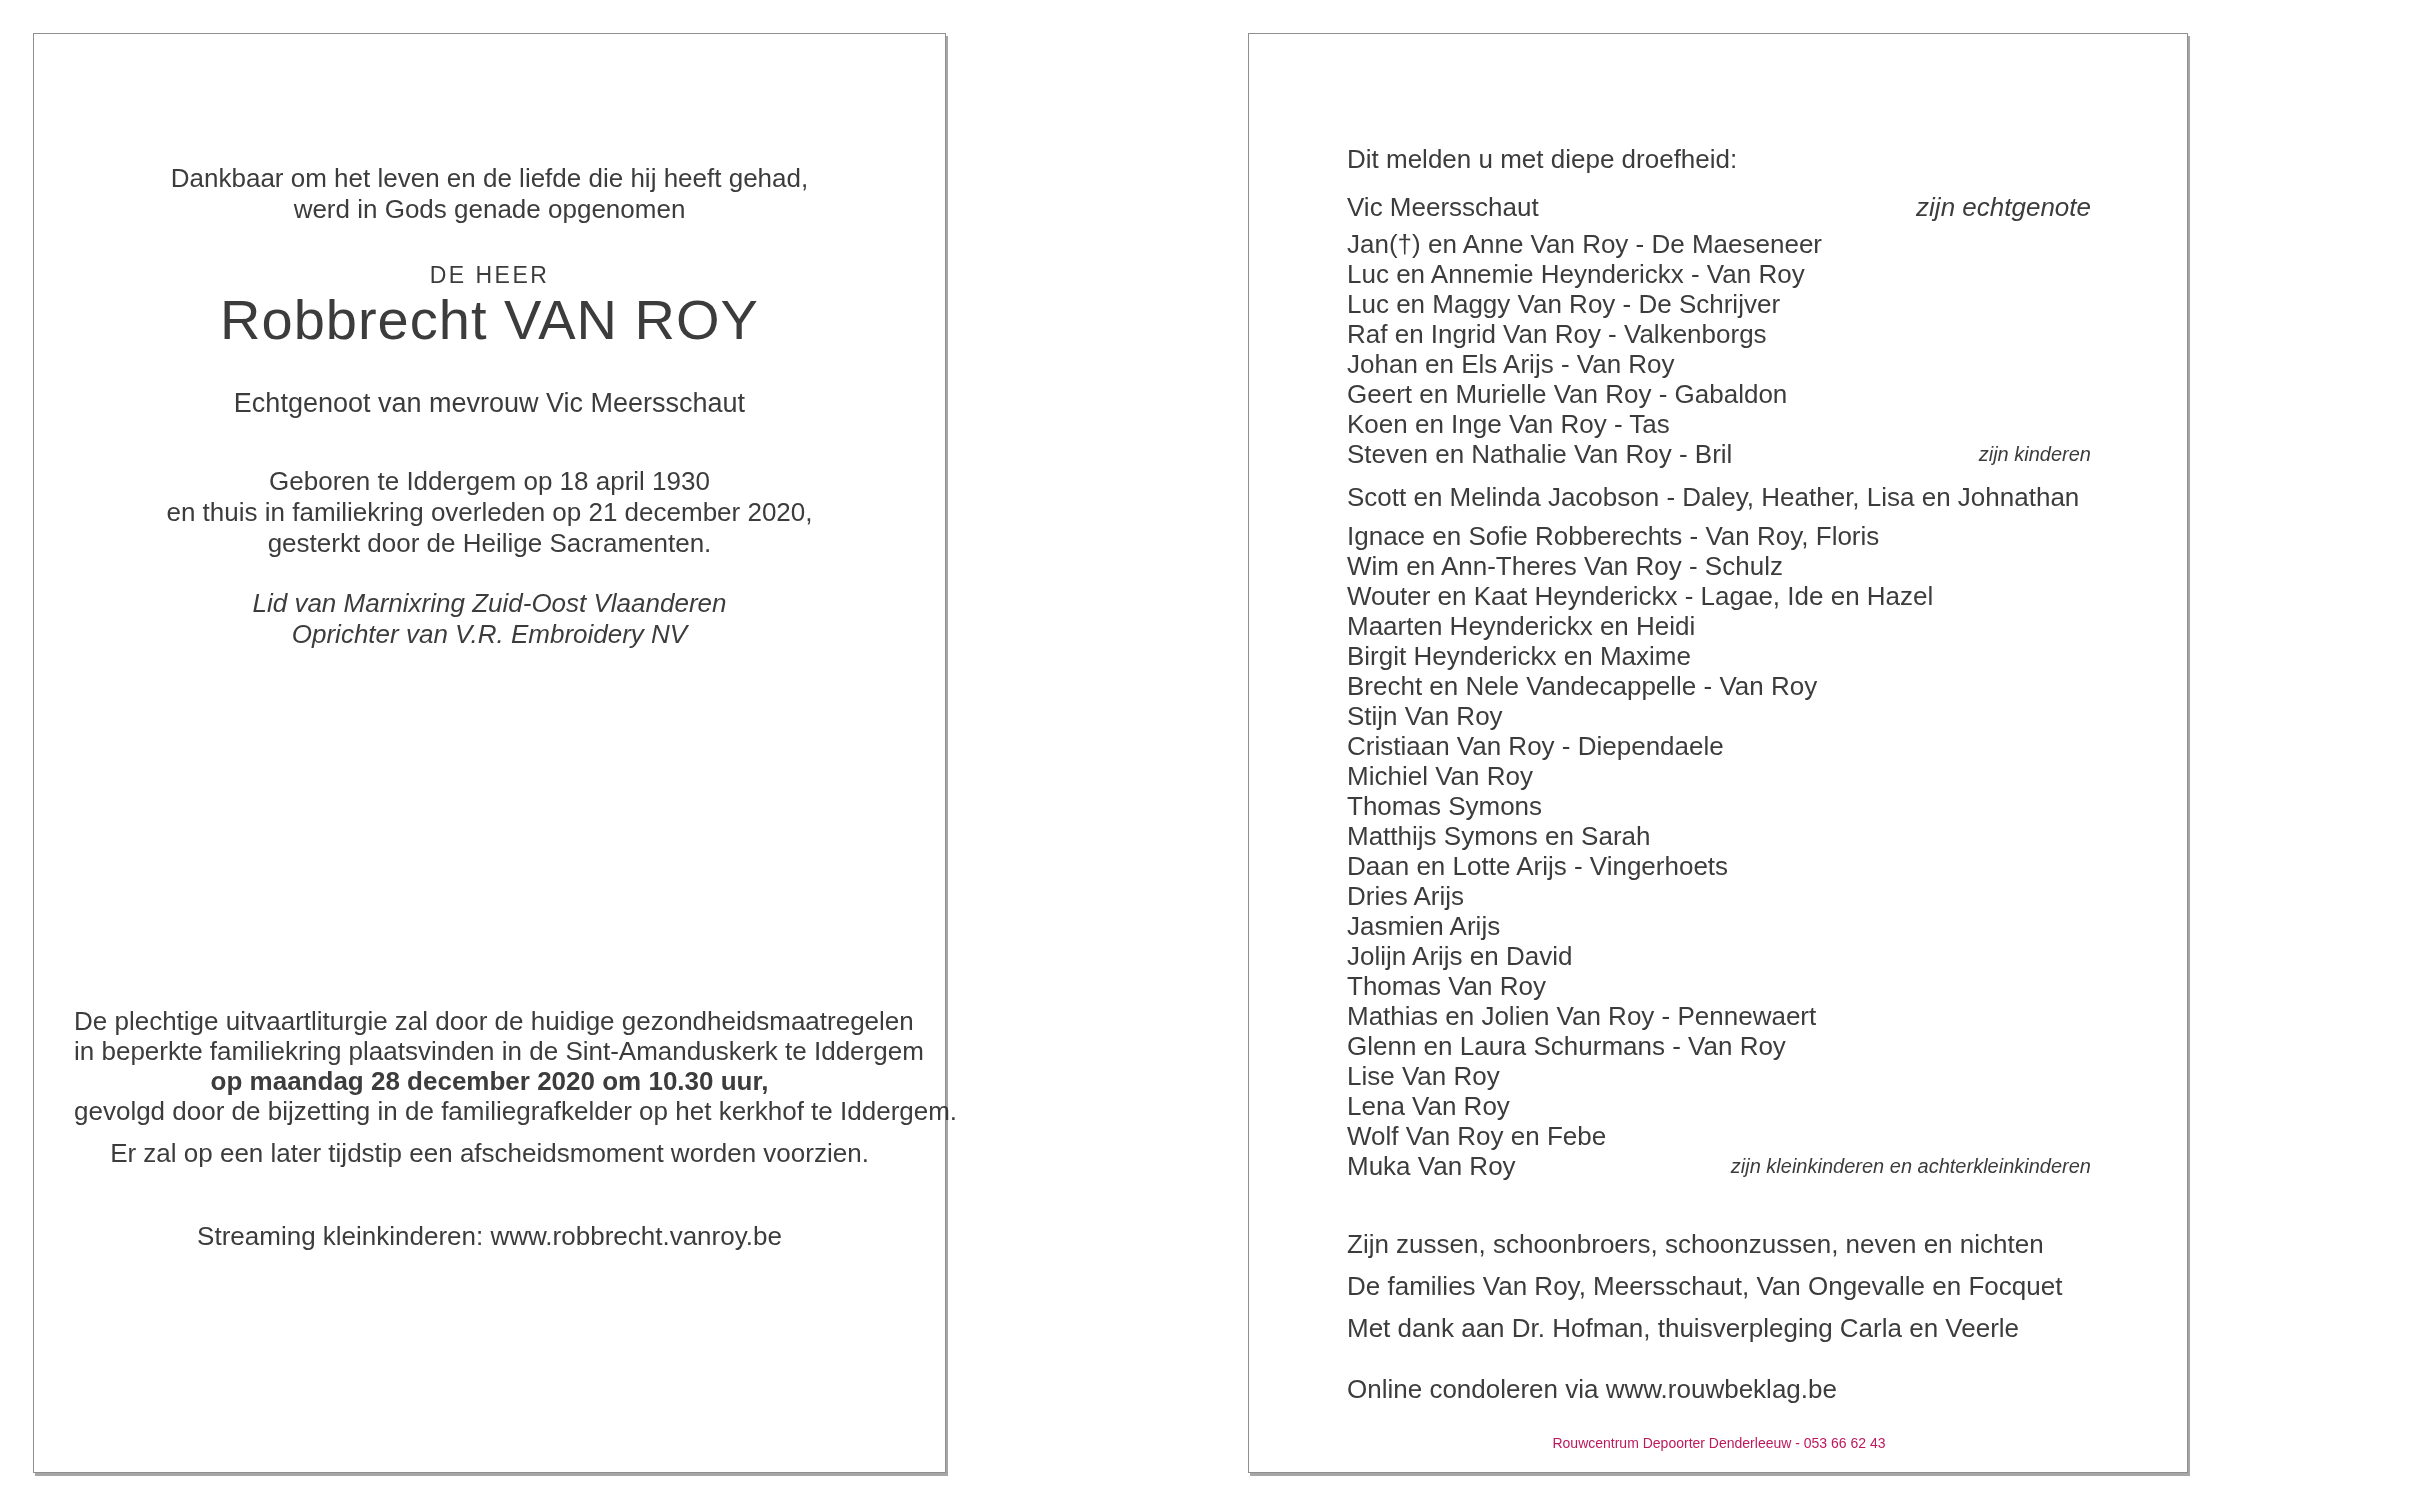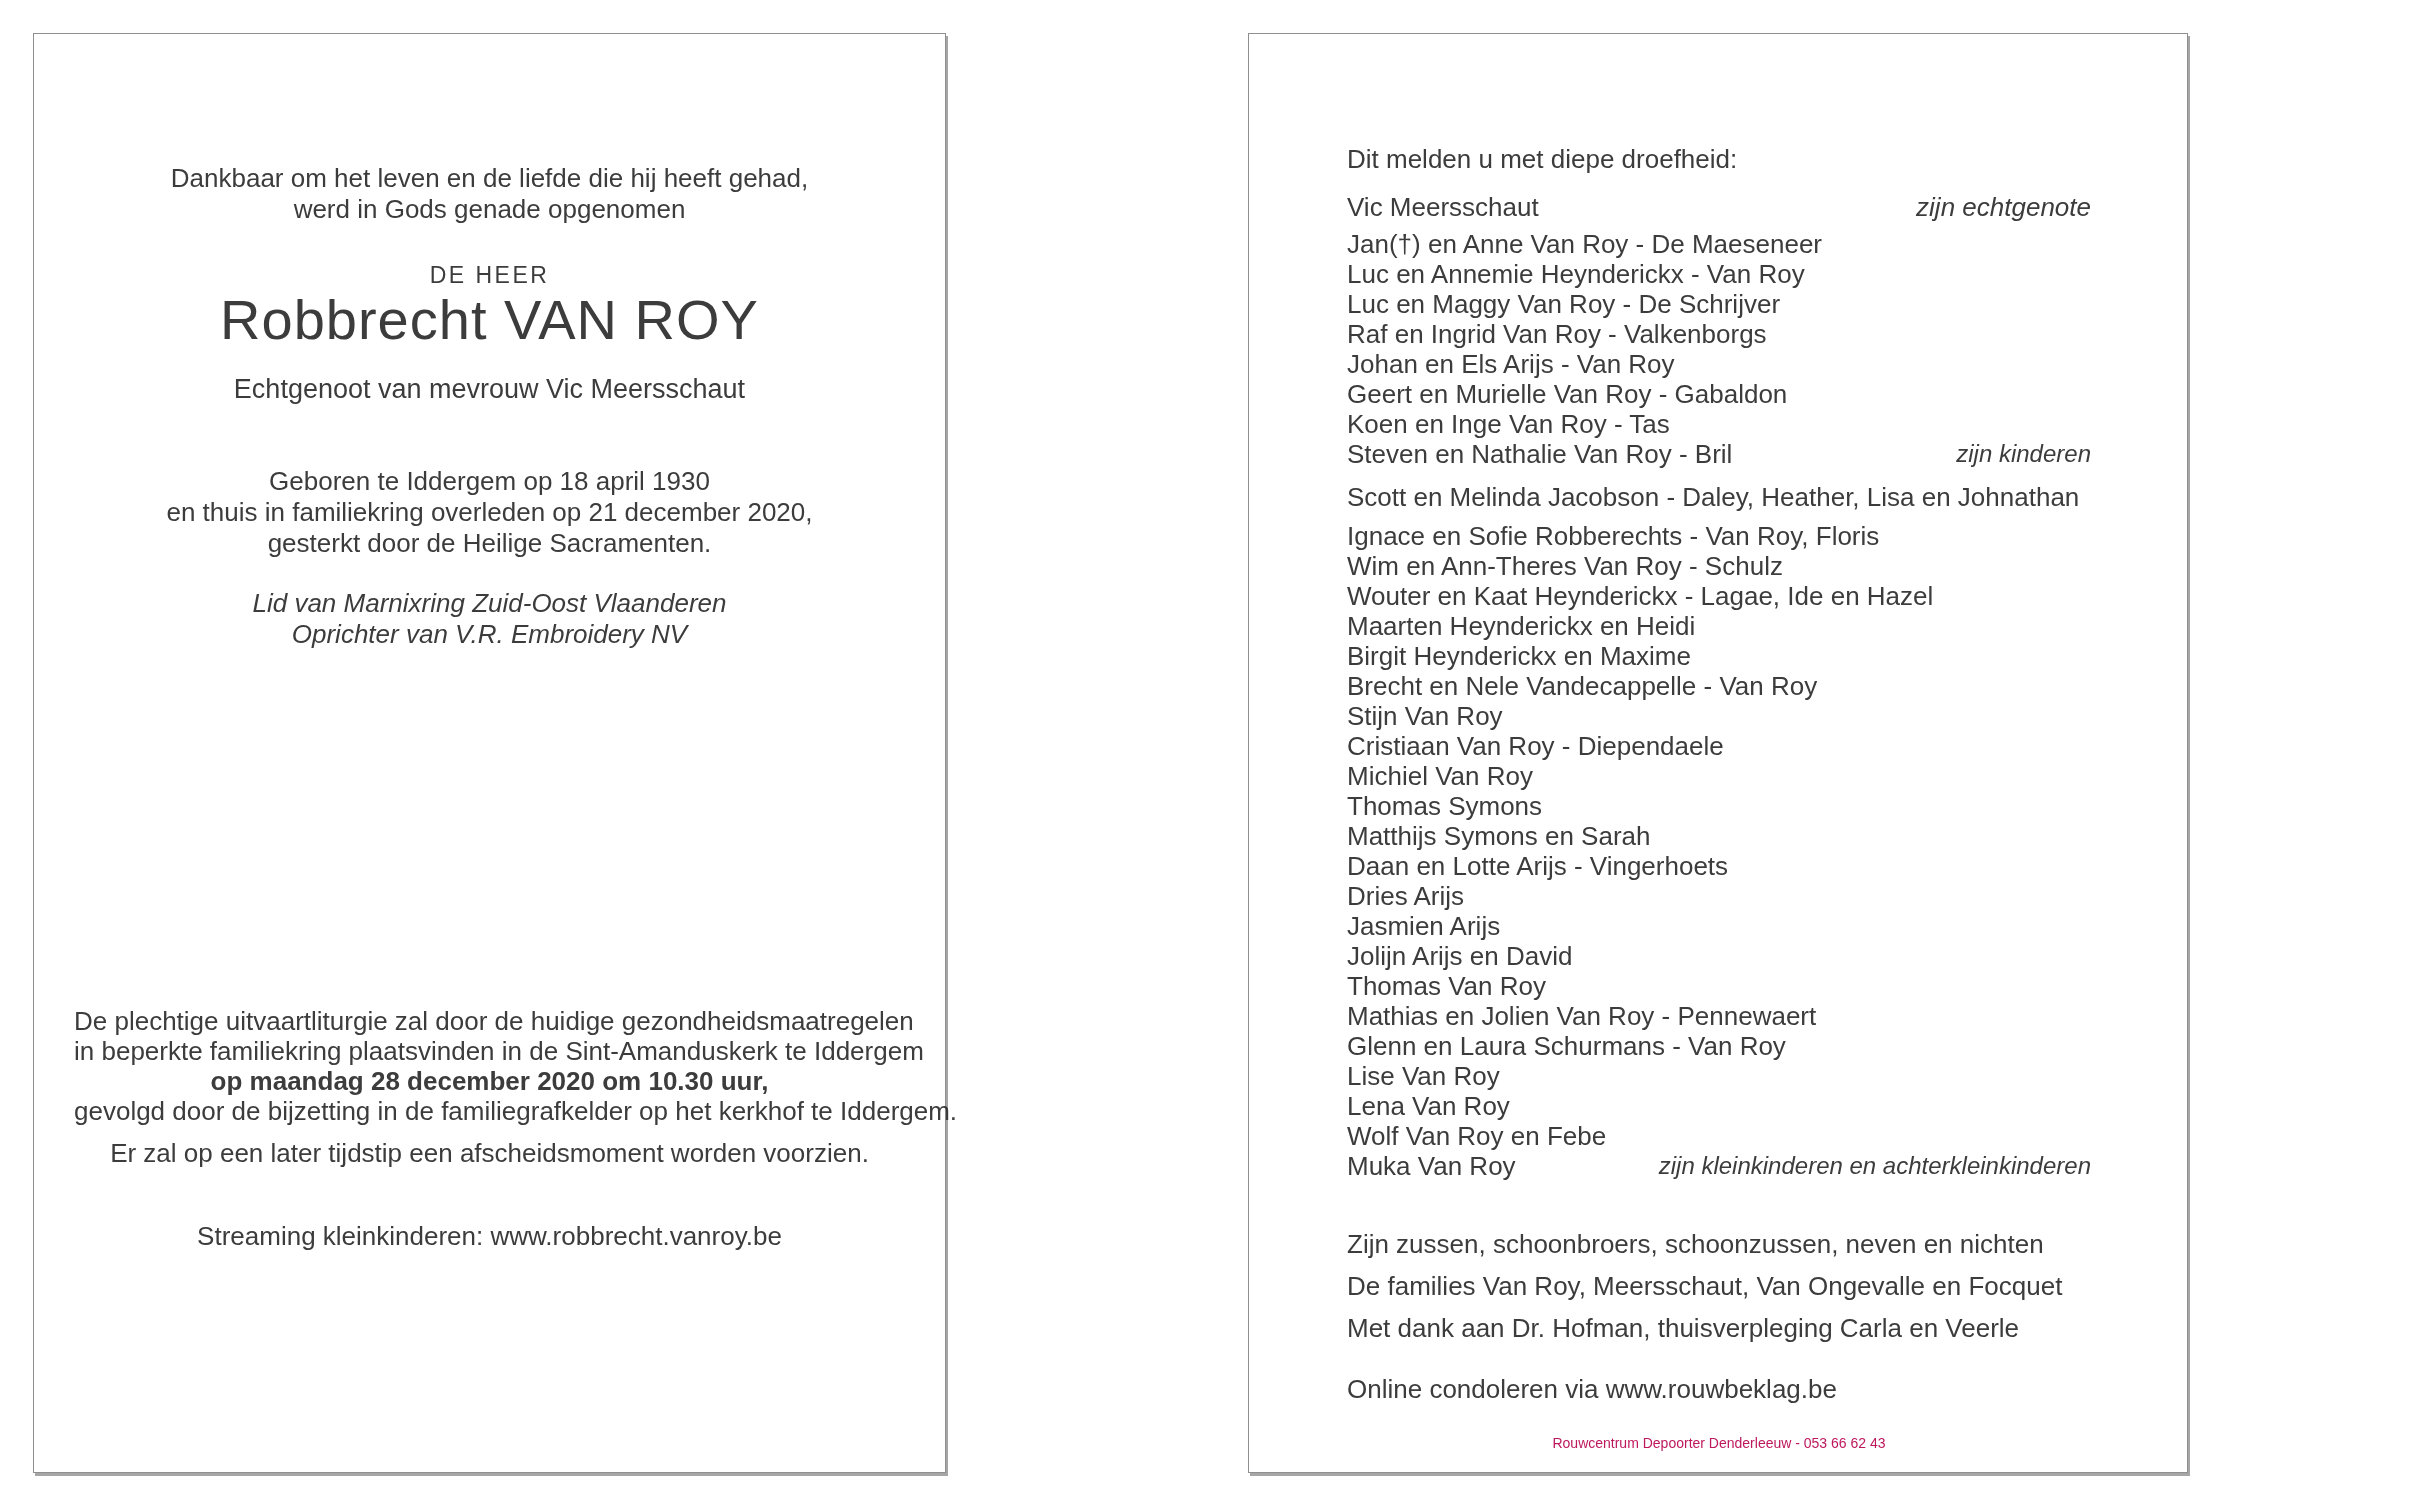--- a/index.html
+++ b/index.html
@@ -24,42 +24,42 @@
   
   .page-right .blk{left:98px;right:96px;text-align:left;}
   .caps-title{font-size:23px;letter-spacing:2.5px;}
   .big-name{font-size:56px;line-height:58px;letter-spacing:1px;font-weight:300;}
   .subtitle{font-size:27px;}
   .italic{font-style:italic;}
   .bold{font-weight:bold;}
   .list-block{position:absolute;}
   .relation{
     position:absolute;right:0;bottom:0;
-    font-style:italic;font-size:24px;line-height:30px;white-space:nowrap;
+    font-style:italic;font-size:20px;line-height:30px;white-space:nowrap;
   }
   .spouse-row{display:flex;justify-content:space-between;align-items:baseline;}
   .footer-line{text-align:center;font-size:14px;line-height:22px;color:#be185d;}
   .line{white-space:nowrap;}
 </style>
 </head>
 <body>
 
 <div class="sheet">
 
   <section class="page page-left">
     <div class="blk" style="top:129px">
       <div class="line">Dankbaar om het leven en de liefde die hij heeft gehad,</div>
       <div class="line">werd in Gods genade opgenomen</div>
     </div>
 
     <div class="blk caps-title" style="top:226px">DE HEER</div>
 
     <div class="blk big-name" style="top:270px">Robbrecht VAN ROY</div>
 
-    <div class="blk subtitle" style="top:340px">Echtgenoot van mevrouw Vic Meersschaut</div>
+    <div class="blk subtitle" style="top:354px">Echtgenoot van mevrouw Vic Meersschaut</div>
 
     <div class="blk" style="top:432px">
       <div class="line">Geboren te Iddergem op 18 april 1930</div>
       <div class="line">en thuis in familiekring overleden op 21 december 2020,</div>
       <div class="line">gesterkt door de Heilige Sacramenten.</div>
     </div>
 
     <div class="blk italic" style="top:554px">
       <div class="line">Lid van Marnixring Zuid-Oost Vlaanderen</div>
       <div class="line">Oprichter van V.R. Embroidery NV</div>

